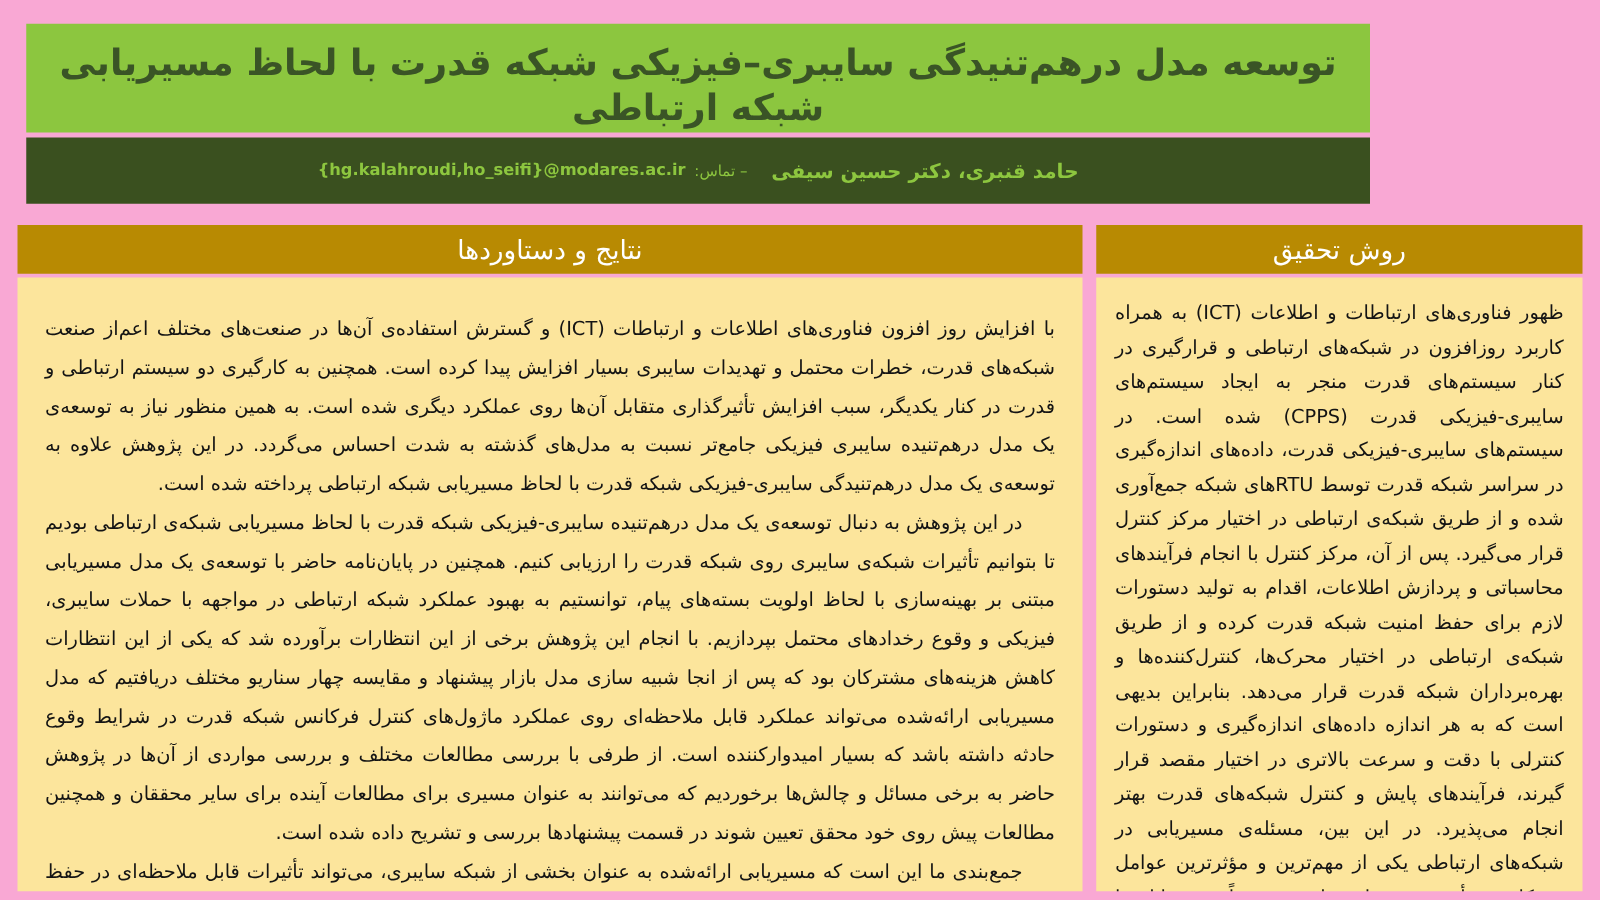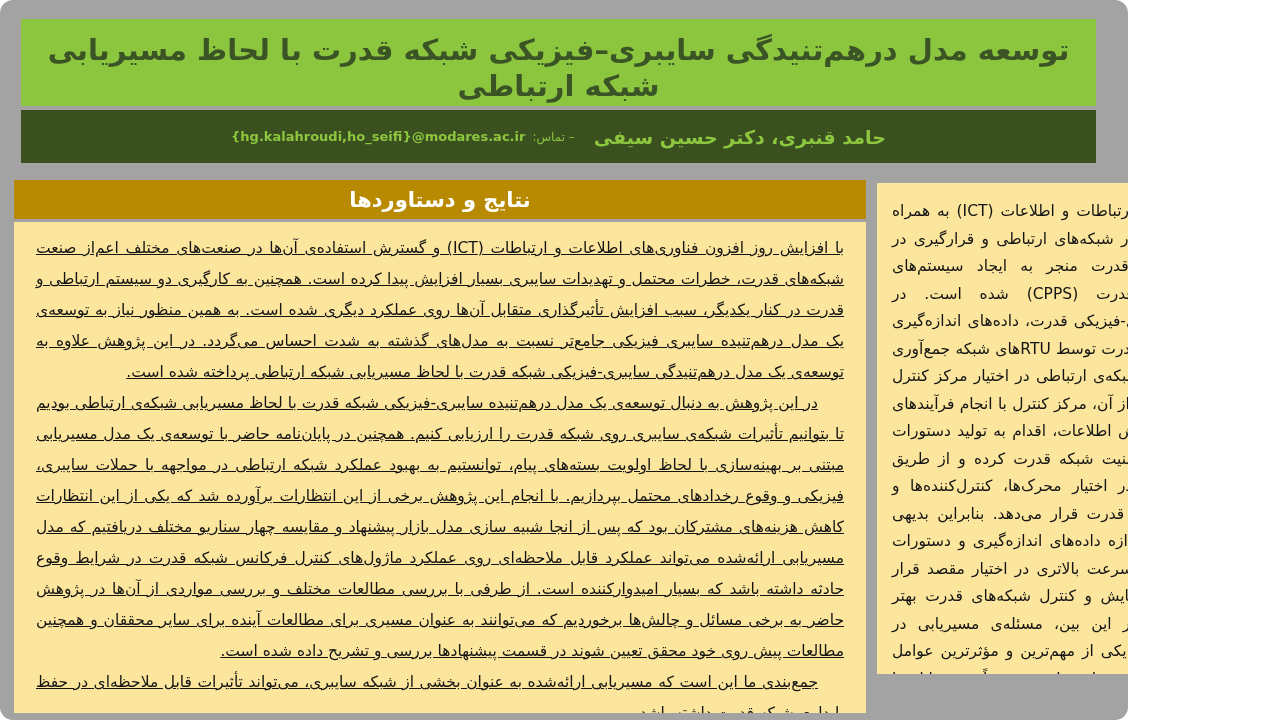--- a/index.html
+++ b/index.html
@@ -1,56 +1,56 @@
 <!DOCTYPE html>
 <html lang="fa"><head>
 <meta charset="utf-8">
 <style>
   html,body { margin:0; padding:0; background:#ffffff; font-family:"DejaVu Sans", sans-serif; }
-  .stage { position:relative; width:1128px; height:720px; background:#a3a3a3; overflow:hidden;border-radius:13px; }
+  .stage { position:relative; width:1280px; height:720px; background:#f9a8d4; overflow:hidden; }
 
   
   .title-band {
     position:absolute; left:21px; top:19px; width:1075px; height:87px;
     background:#8CC63F; box-sizing:border-box;
     display:flex; justify-content:center; align-items:flex-start; padding-top:13px;
   }
   .title-band h1 {
     margin:0; font-size:29px; font-weight:bold; color:#3A5426;
     direction:rtl; text-align:center; line-height:1.25; max-width:1040px;
   }
 
   
   .author-bar {
     position:absolute; left:21px; top:110px; width:1075px; height:53px;
     background:#3A501F; display:flex; align-items:center; justify-content:center;
     direction:rtl; gap:7px; color:#8DC63F;
   }
-  .author-names { font-size:19px; font-weight:bold;margin-left:12px; }
+  .author-names { font-size:16px; font-weight:bold;margin-left:12px; }
   .contact-label { font-size:12px;text-align:center; }
   .contact-email { font-size:13px; font-weight:bold; direction:ltr; unicode-bidi:embed; }
 
   
   .logo-box { position:absolute; left:1104px; top:16px; width:164px; height:154px; }
   .logo-box svg { width:100%; height:100%; }
 
   
   .panel { position:absolute; top:180px; }
   .panel-results { left:14px;  width:852px; }
   .panel-method  { left:877px; width:389px; }
   .panel-header {
     height:39px; background:#B88A02; color:#ffffff;
     display:flex; align-items:center; justify-content:center;
-    font-size:21px; font-weight:bold; direction:rtl;
+    font-size:21px; font-weight:normal; direction:rtl;
   }
   .panel-body {
     margin-top:3px; background:#FCE59C; height:491px; box-sizing:border-box;
     direction:rtl; text-align:justify; color:#141414; overflow:hidden;
   }
-  .panel-results .panel-body { padding:11px 22px; font-size:15.5px; line-height:31px;text-decoration:underline; }
+  .panel-results .panel-body { padding:26px 22px; font-size:15.5px; line-height:31px; }
   .panel-method  .panel-body { padding:15px 15px; font-size:15.5px; line-height:27.5px; }
   .panel-body p { margin:0; }
   .panel-body p.indent { text-indent:26px; }
 </style>
 </head>
 <body>
 
 <div class="stage">
 
   <div class="title-band">
@@ -69,18 +69,21 @@
       <span>نتایج و دستاوردها</span>
     </div>
     <div class="panel-body">
       <p>با افزایش روز افزون فناوری‌های اطلاعات و ارتباطات (ICT) و گسترش استفاده‌ی آن‌ها در صنعت‌های مختلف اعم‌از صنعت شبکه‌های قدرت، خطرات محتمل و تهدیدات سایبری بسیار افزایش پیدا کرده است. همچنین به کارگیری دو سیستم ارتباطی و قدرت در کنار یکدیگر، سبب افزایش تأثیرگذاری متقابل آن‌ها روی عملکرد دیگری شده است. به همین منظور نیاز به توسعه‌ی یک مدل درهم‌تنیده سایبری فیزیکی جامع‌تر نسبت به مدل‌های گذشته به شدت احساس می‌گردد. در این پژوهش علاوه به توسعه‌ی یک مدل درهم‌تنیدگی سایبری-فیزیکی شبکه قدرت با لحاظ مسیریابی شبکه ارتباطی پرداخته شده است.</p>
       <p class="indent">در این پژوهش به دنبال توسعه‌ی یک مدل درهم‌تنیده سایبری-فیزیکی شبکه قدرت با لحاظ مسیریابی شبکه‌ی ارتباطی بودیم تا بتوانیم تأثیرات شبکه‌ی سایبری روی شبکه قدرت را ارزیابی کنیم. همچنین در پایان‌نامه حاضر با توسعه‌ی یک مدل مسیریابی مبتنی بر بهینه‌سازی با لحاظ اولویت بسته‌های پیام، توانستیم به بهبود عملکرد شبکه ارتباطی در مواجهه با حملات سایبری، فیزیکی و وقوع رخدادهای محتمل بپردازیم. با انجام این پژوهش برخی از این انتظارات برآورده شد که یکی از این انتظارات کاهش هزینه‌های مشترکان بود که پس از انجا شبیه سازی مدل بازار پیشنهاد و مقایسه چهار سناریو مختلف دریافتیم که مدل مسیریابی ارائه‌شده می‌تواند عملکرد قابل ملاحظه‌ای روی عملکرد ماژول‌های کنترل فرکانس شبکه قدرت در شرایط وقوع حادثه داشته باشد که بسیار امیدوارکننده است. از طرفی با بررسی مطالعات مختلف و بررسی مواردی از آن‌ها در پژوهش حاضر به برخی مسائل و چالش‌ها برخوردیم که می‌توانند به عنوان مسیری برای مطالعات آینده برای سایر محققان و همچنین مطالعات پیش روی خود محقق تعیین شوند در قسمت پیشنهادها بررسی و تشریح داده شده است.</p>
       <p class="indent">جمع‌بندی ما این است که مسیریابی ارائه‌شده به عنوان بخشی از شبکه سایبری، می‌تواند تأثیرات قابل ملاحظه‌ای در حفظ پایداری شبکه قدرت داشته باشد.</p>
     </div>
   </section>
 
   <section class="panel panel-method">
+    <div class="panel-header">
+      <span>روش تحقیق</span>
+    </div>
     <div class="panel-body">
       <p>ظهور فناوری‌های ارتباطات و اطلاعات (ICT) به همراه کاربرد روزافزون در شبکه‌های ارتباطی و قرارگیری در کنار سیستم‌های قدرت منجر به ایجاد سیستم‌های سایبری-فیزیکی قدرت (CPPS) شده است. در سیستم‌های سایبری-فیزیکی قدرت، داده‌های اندازه‌گیری در سراسر شبکه قدرت توسط RTUهای شبکه جمع‌آوری شده و از طریق شبکه‌ی ارتباطی در اختیار مرکز کنترل قرار می‌گیرد. پس از آن، مرکز کنترل با انجام فرآیندهای محاسباتی و پردازش اطلاعات، اقدام به تولید دستورات لازم برای حفظ امنیت شبکه قدرت کرده و از طریق شبکه‌ی ارتباطی در اختیار محرک‌ها، کنترل‌کننده‌ها و بهره‌برداران شبکه قدرت قرار می‌دهد. بنابراین بدیهی است که به هر اندازه داده‌های اندازه‌گیری و دستورات کنترلی با دقت و سرعت بالاتری در اختیار مقصد قرار گیرند، فرآیندهای پایش و کنترل شبکه‌های قدرت بهتر انجام می‌پذیرد. در این بین، مسئله‌ی مسیریابی در شبکه‌های ارتباطی یکی از مهم‌ترین و مؤثرترین عوامل در کاهش تأخیر بسته‌های پیام، خصوصاً در مقابله با حملات سایبری DoS و DDoS است.</p>
     </div>
   </section>
 
 </div>
 
 </body></html>

